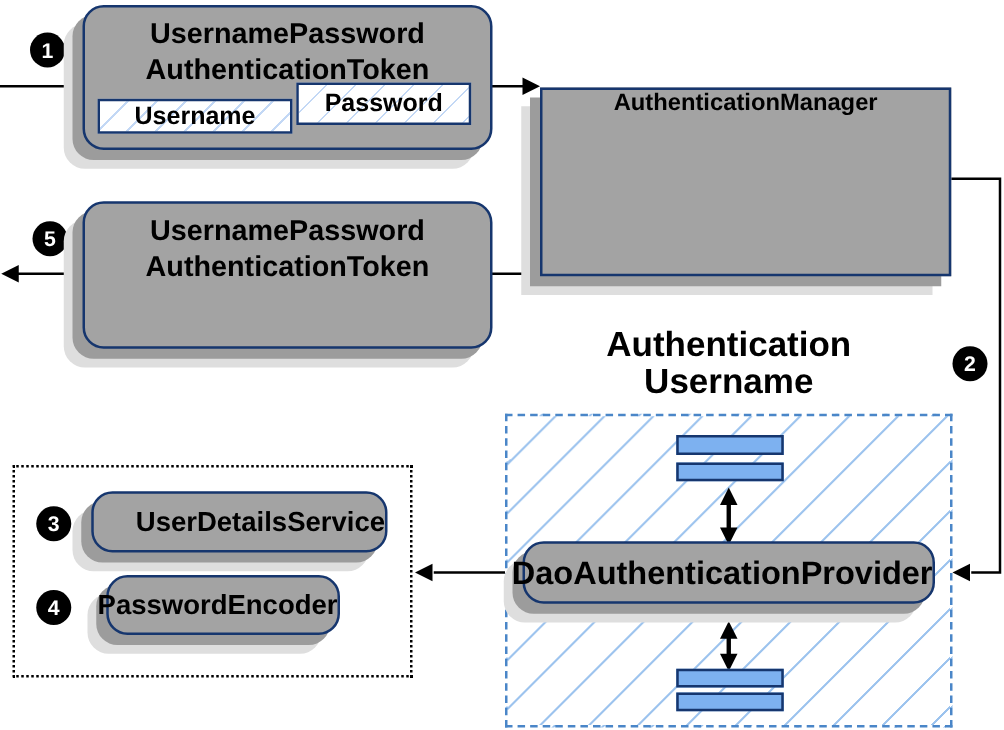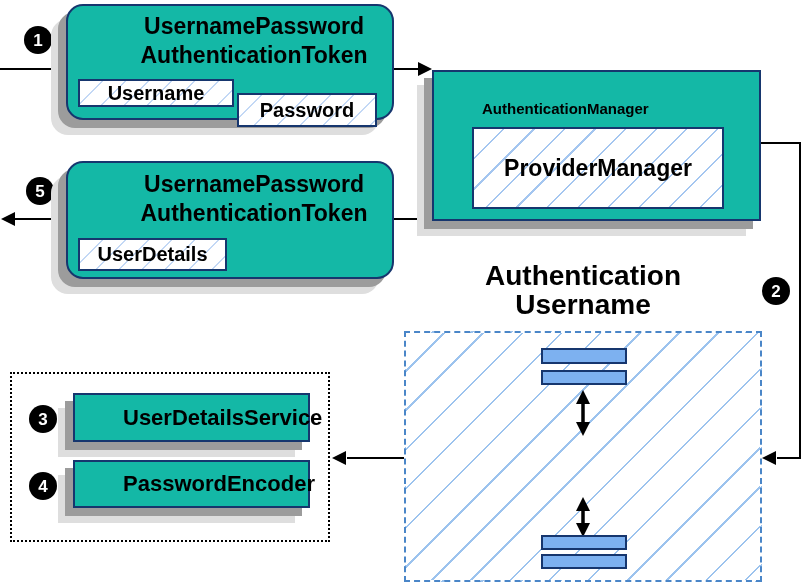--- a/index.html
+++ b/index.html
@@ -8,24 +8,23 @@
     width:803px;height:584px;
     background:#ffffff;
     font-family:"Liberation Sans", sans-serif;
     font-weight:bold;
     color:#000;
     overflow:hidden;
   }
   .abs{position:absolute;box-sizing:border-box;}
   
   .blue-box{
-    background:#14b8a6;
+    background:#a3a3a3;
     border:2px solid #16366e;
     box-shadow:-8px 8px 0 #9c9c9c, -15px 15px 0 #dedede;
-    padding-left:48px;
   }
   .rounded{border-radius:17px;}
   
   .hatch-field{
     background-image:repeating-linear-gradient(135deg, transparent 0px, transparent 15px, #c3d8f5 15px, #c3d8f5 16.4px);
     background-color:#ffffff;
     border:2px solid #16366e;
     display:flex;align-items:center;justify-content:center;
   }
   .hatch-inner{
@@ -44,21 +43,21 @@
     background:transparent;
   }
   .step-badge{
     width:28px;height:28px;border-radius:50%;
     background:#000;color:#fff;
     display:flex;align-items:center;justify-content:center;
     font-size:17px;line-height:1;
   }
   .title-2l{text-align:center;font-size:23px;line-height:29px;}
   .field-label{font-size:20px;}
-  .center-text{display:flex;align-items:center;justify-content:flex-start;}
+  .center-text{display:flex;align-items:center;justify-content:flex-end;border-radius:17px;}
   .bar{
     background:#7db1f0;border:2px solid #16366e;
   }
   svg.flow{position:absolute;left:0;top:0;z-index:3;pointer-events:none;}
   .z0{z-index:1}.z2{z-index:4}
 </style>
 </head>
 <body>
 
 <div id="canvas">
@@ -114,49 +113,46 @@
   <div class="abs step-badge z2" style="left:29px;top:472px;">4</div>
 
   <div class="abs blue-box rounded z2" style="left:66px;top:4px;width:328px;height:116px;">
     <div class="title-2l" style="margin-top:6px;">
       <div>UsernamePassword</div>
       <div>AuthenticationToken</div>
     </div>
     <div class="abs hatch-field field-label" style="left:10px;top:73px;width:156px;height:28px;">
       <span>Username</span>
     </div>
-    <div class="abs hatch-field field-label" style="left:169px;top:87px;width:140px;height:34px;">
+    <div class="abs hatch-field field-label" style="left:169px;top:60px;width:140px;height:34px;">
       <span>Password</span>
     </div>
   </div>
 
   <div class="abs blue-box rounded z2" style="left:66px;top:161px;width:328px;height:118px;">
     <div class="title-2l" style="margin-top:7px;">
       <div>UsernamePassword</div>
       <div>AuthenticationToken</div>
     </div>
-    <div class="abs hatch-field field-label" style="left:10px;top:75px;width:149px;height:33px;">
-      <span>UserDetails</span>
-    </div>
   </div>
 
   <div class="abs blue-box z2" style="left:432px;top:70px;width:329px;height:151px;">
-    <div style="margin-top:28px;font-size:15px;">AuthenticationManager</div>
-    <div class="abs hatch-inner" style="left:38px;top:55px;width:252px;height:82px;font-size:23px;">
-      <span>ProviderManager</span>
-    </div>
+    <div style="text-align:center;margin-top:0;font-size:19px;">AuthenticationManager</div>
   </div>
 
   <div class="abs bar z2" style="left:541px;top:348px;width:86px;height:16px;"></div>
   <div class="abs bar z2" style="left:541px;top:370px;width:86px;height:15px;"></div>
 
+  <div class="abs blue-box center-text z2" style="left:418px;top:433px;width:330px;height:50px;font-size:26px;">
+    <span>DaoAuthenticationProvider</span>
+  </div>
 
   <div class="abs bar z2" style="left:541px;top:535px;width:86px;height:15px;"></div>
   <div class="abs bar z2" style="left:541px;top:554px;width:86px;height:15px;"></div>
 
   <div class="abs blue-box center-text z2" style="left:73px;top:393px;width:237px;height:49px;font-size:22px;">
     <span>UserDetailsService</span>
   </div>
-  <div class="abs blue-box center-text z2" style="left:73px;top:460px;width:237px;height:48px;font-size:22px;">
+  <div class="abs blue-box center-text z2" style="left:85px;top:460px;width:187px;height:48px;font-size:22px;">
     <span>PasswordEncoder</span>
   </div>
 
 </div>
 
 </body></html>

